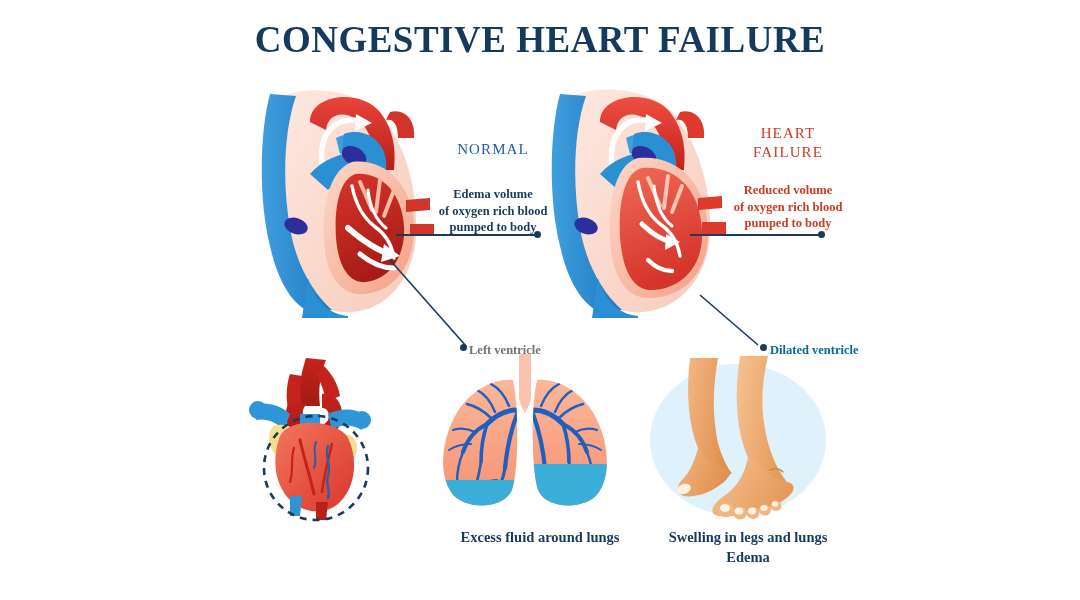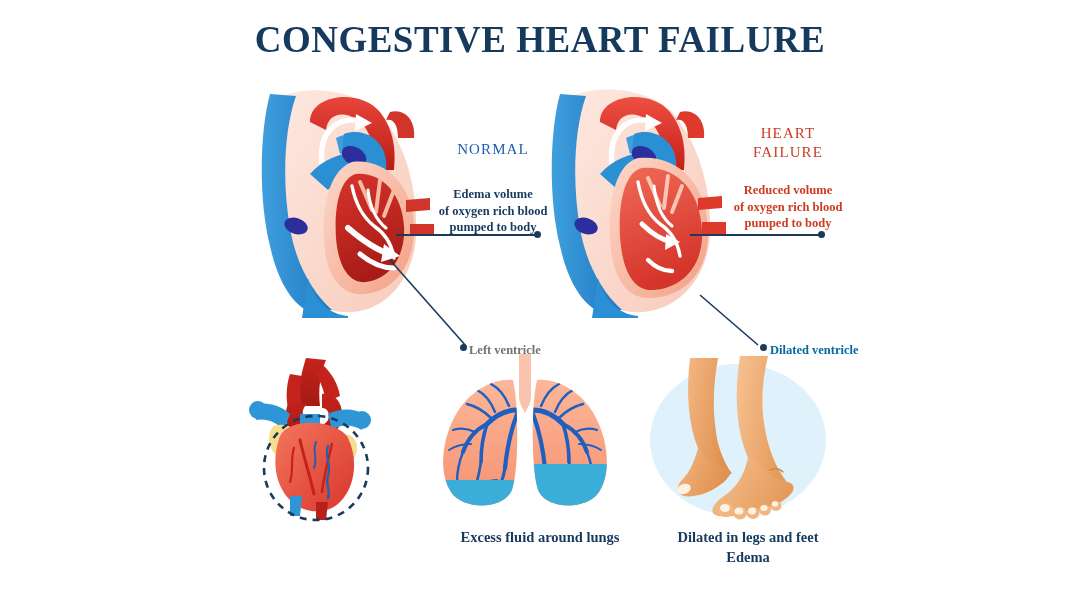--- a/index.html
+++ b/index.html
@@ -375,17 +375,17 @@
       <ellipse cx="87" cy="156" rx="5" ry="4" fill="#fdf1e2"></ellipse>
       <ellipse cx="101" cy="159" rx="4.4" ry="3.6" fill="#fdf1e2"></ellipse>
       <ellipse cx="114" cy="159" rx="4" ry="3.4" fill="#fdf1e2"></ellipse>
       <ellipse cx="126" cy="156" rx="3.6" ry="3" fill="#fdf1e2"></ellipse>
       <ellipse cx="137" cy="152" rx="3.2" ry="2.8" fill="#fdf1e2"></ellipse>
 
       <path d="M132 118 C137 116 142 117 145 120" stroke="#cf8a52" stroke-width="1.6" fill="none" stroke-linecap="round"></path>
     </svg>
   </div>
   <div class="caption cap3">
-    <div>Dilated in legs and feet</div>
+    <div>Swelling in legs and lungs</div>
     <div>Edema</div>
   </div>
 
 </div>
 
 </body></html>

